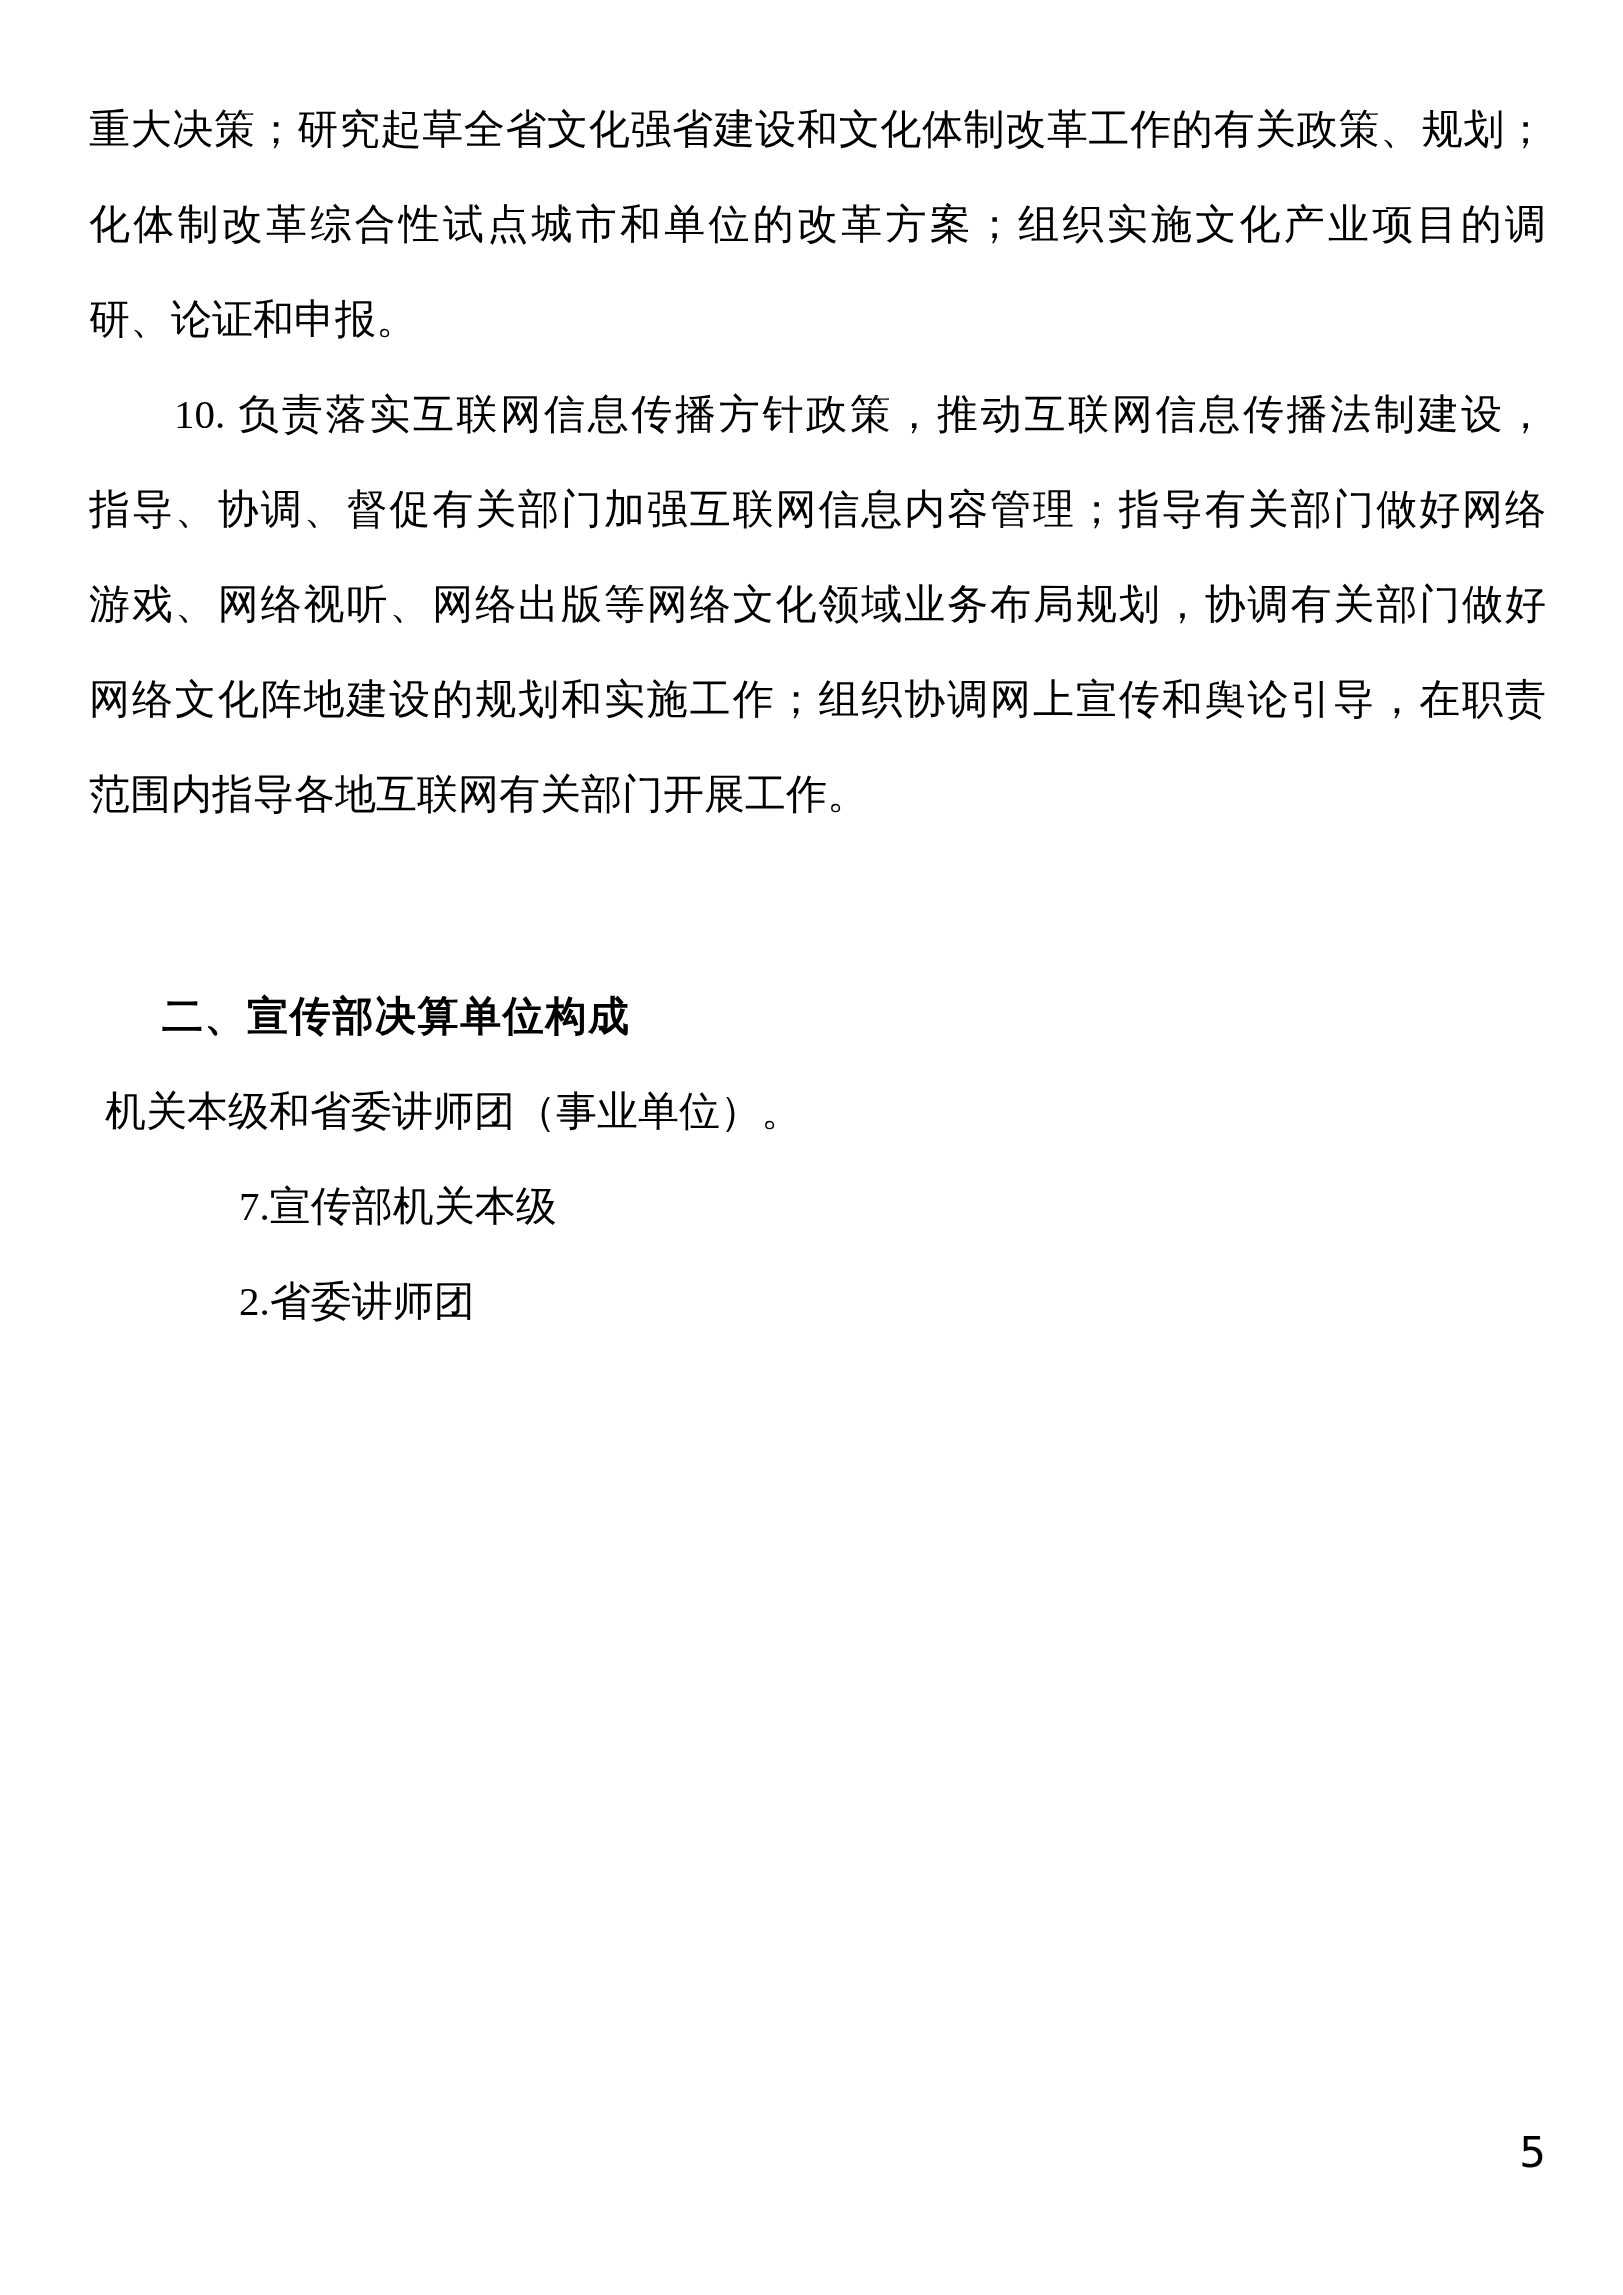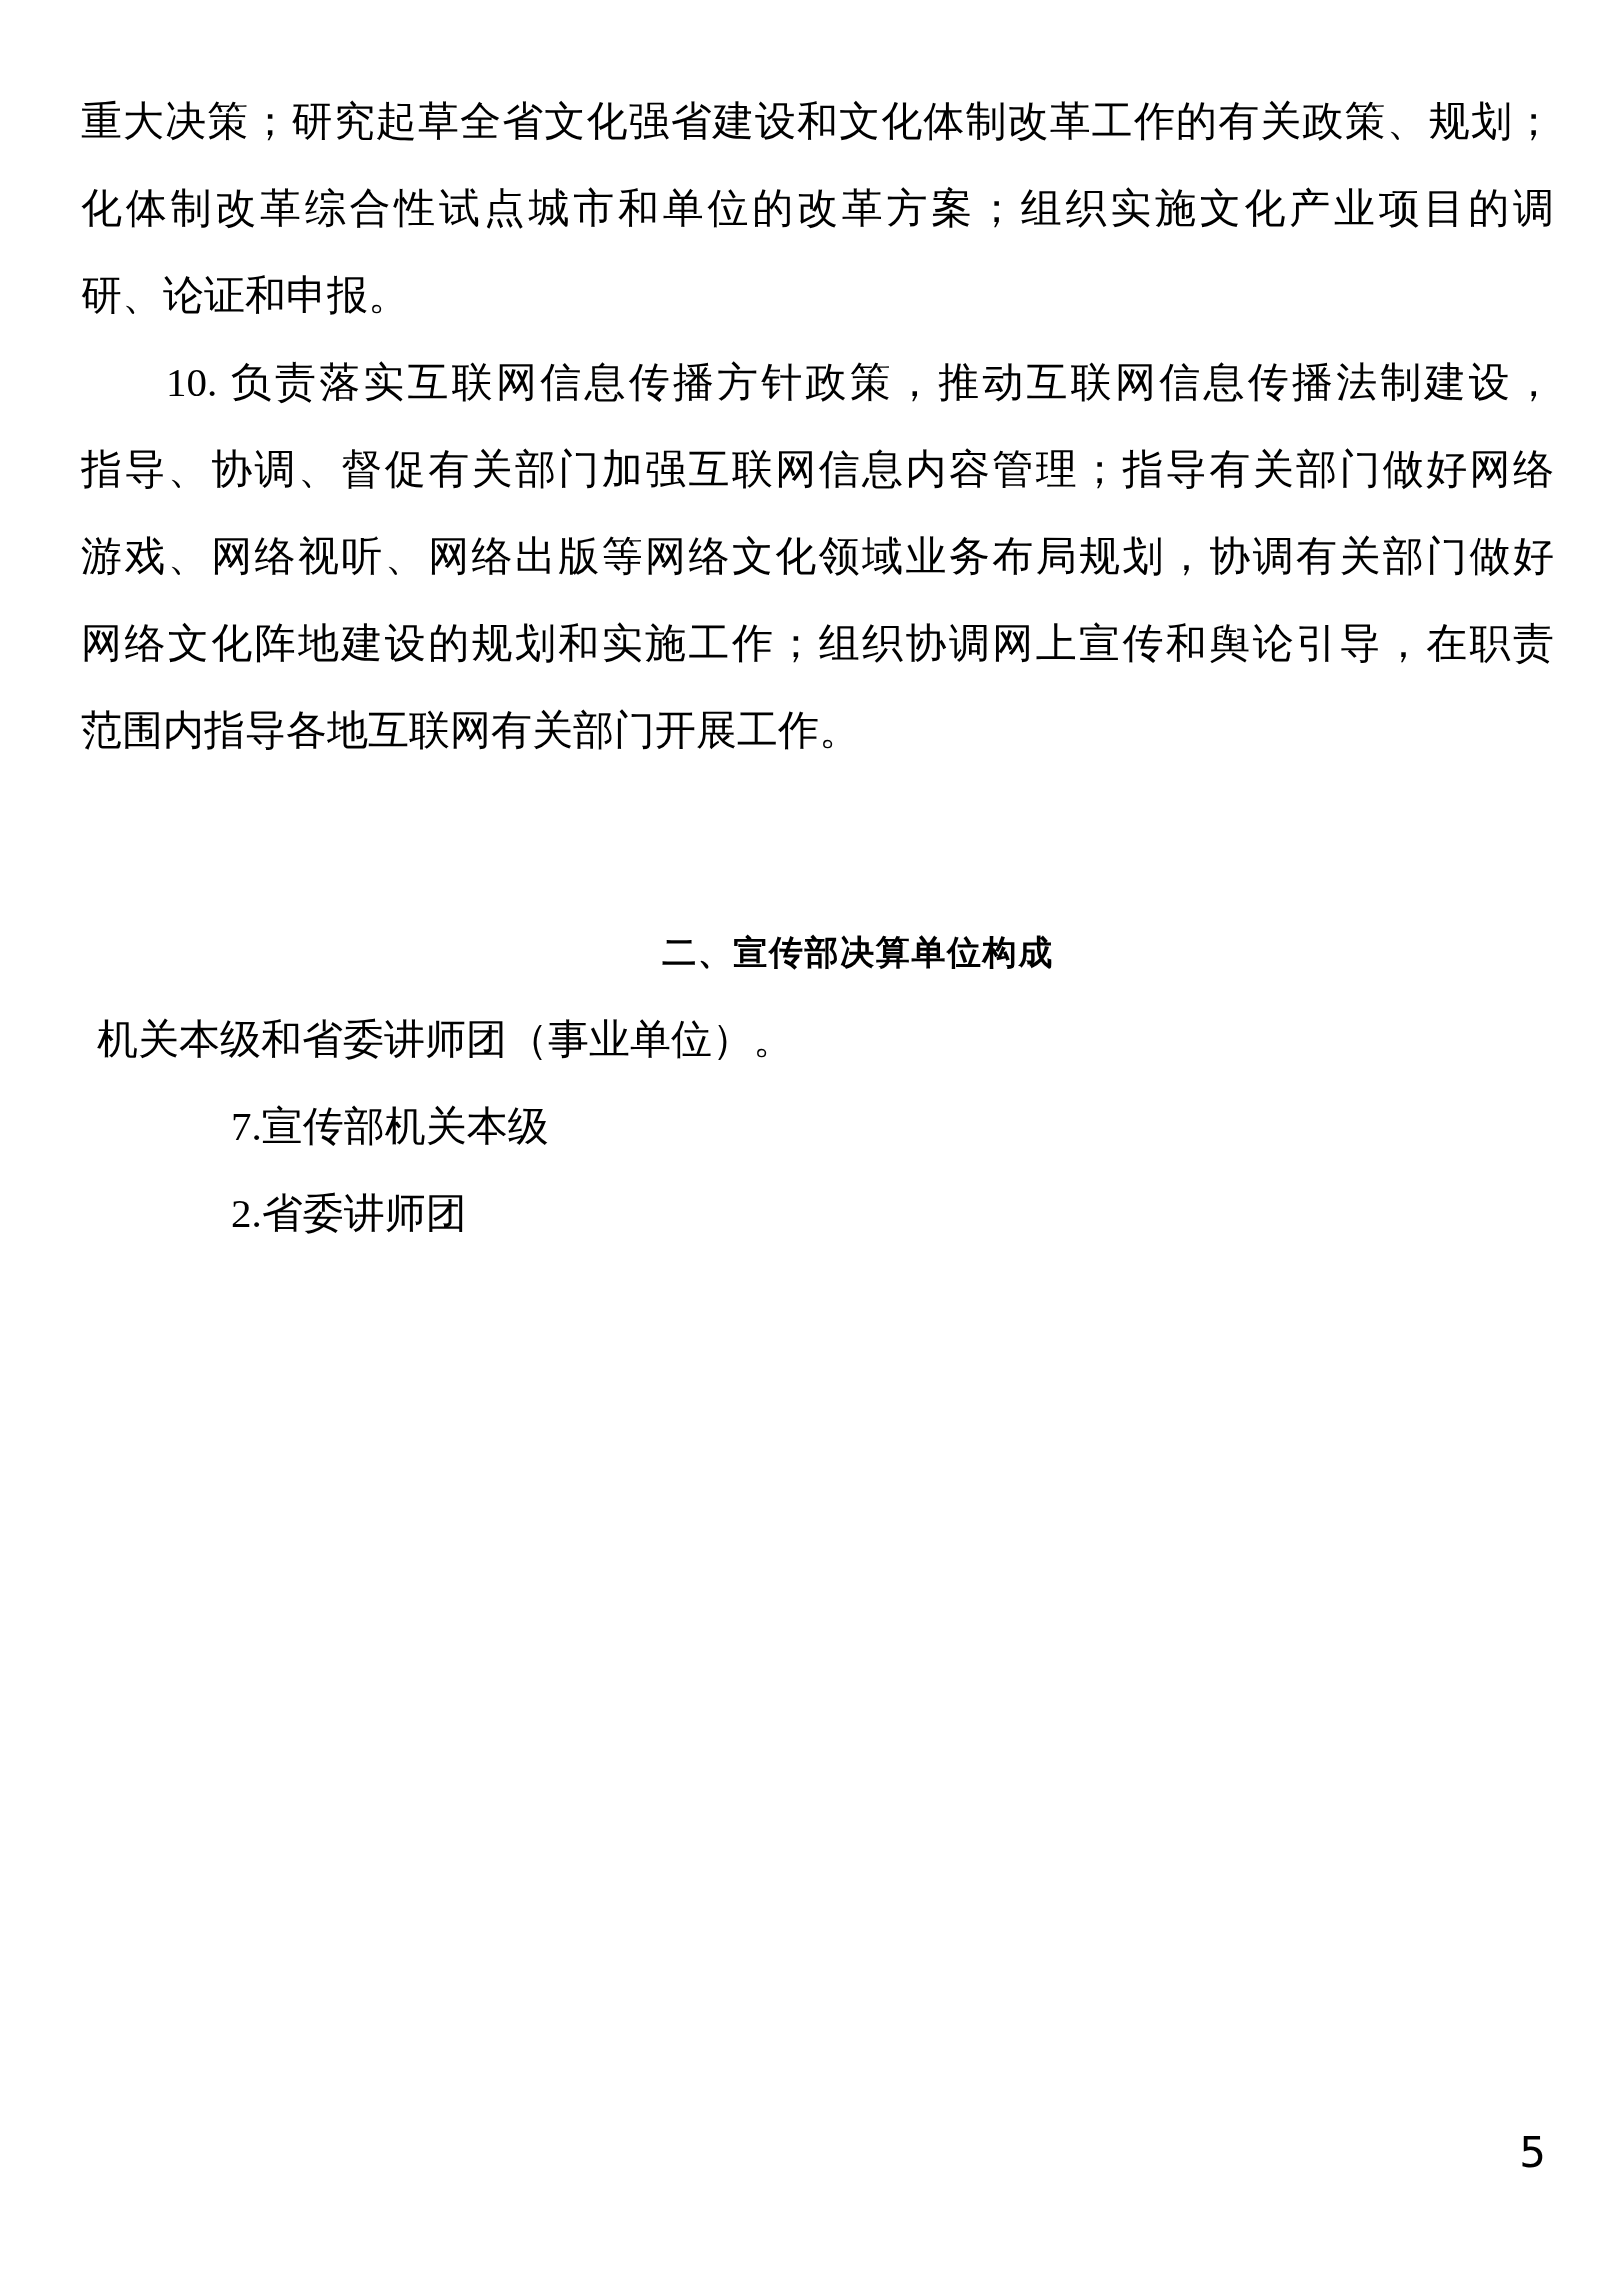--- a/index.html
+++ b/index.html
@@ -18,21 +18,21 @@
     color: #000000;
     font-family: "Liberation Serif", "DejaVu Serif", serif;
   }
   .text-block {
     position: absolute;
     left: 81px;
     right: 69px;
     top: 78px;
   }
   .ln {
-    margin: 0;
+    margin: 8px;
     padding: 0;
     font-size: 41px;
     line-height: 87px;
     height: 87px;
     text-align: left;
     font-weight: normal;
   }
   
   .ln.j {
     text-align: justify;
@@ -42,25 +42,24 @@
   .ln.ind2 { padding-left: 85px; }
   
   .ln.ind-sm { padding-left: 16px; }
   
   .ln.ind-lg { padding-left: 150px; }
   .heading {
     margin: 135px 0 0 0;
     padding: 0 0 0 81px;
     font-family: "Liberation Sans", "DejaVu Sans", sans-serif;
     font-weight: 700;
-    font-size: 34px;
+    font-size: 41px;
     line-height: 87px;
     height: 87px;
     letter-spacing: 1.6px;
-    text-align: center;
   }
   .page-number {
     position: absolute;
     top: 2128px;
     right: 77px;
     font-family: "DejaVu Sans", "Liberation Sans", sans-serif;
     font-size: 42px;
     line-height: 49px;
     color: #000000;
   }

